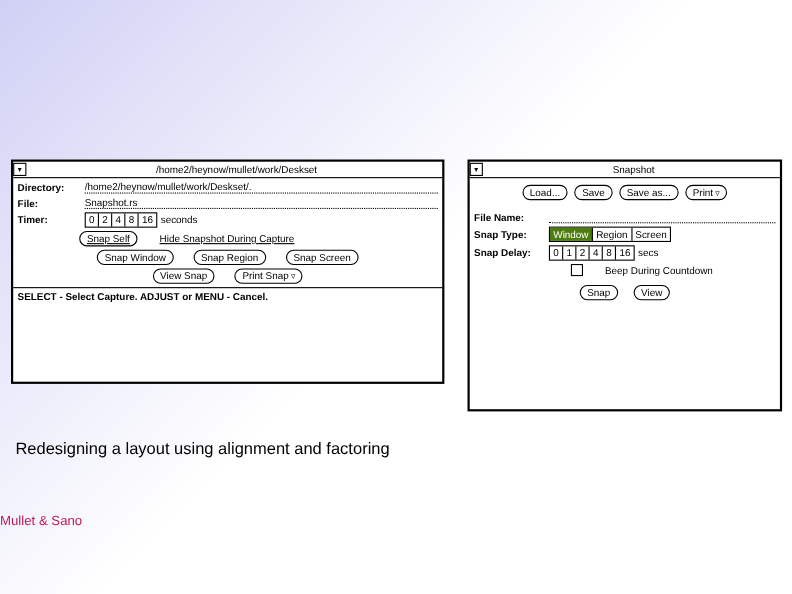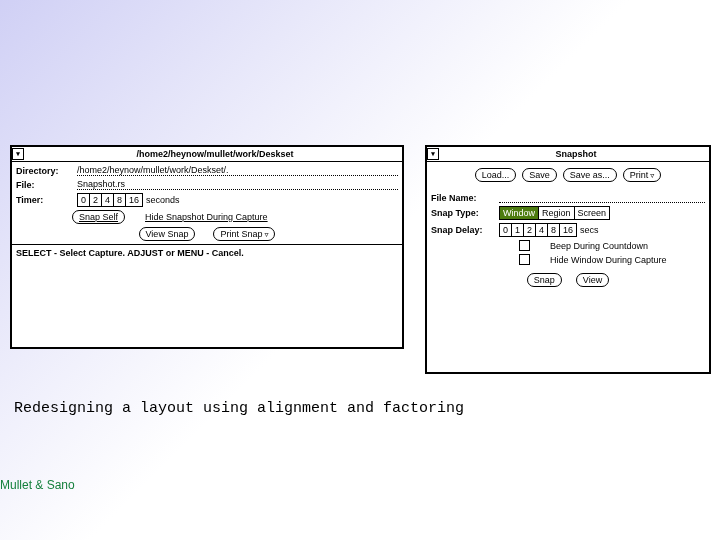--- a/index.html
+++ b/index.html
@@ -17,21 +17,21 @@
     border: 2px solid #000;
     font-size: 10px;
   }
   .titlebar {
     height: 14px;
     border-bottom: 1px solid #000;
     display: flex;
     align-items: center;
     padding: 0 0;
     font-size: 9px;
-    font-weight: bold;
+    font-weight: normal;
     justify-content: center;
   }
   .window-menu {
     width: 10px;
     height: 10px;
     border: 1px solid #000;
     margin-right: 4px;
     display: flex;
     align-items: center;
     justify-content: center;
@@ -105,31 +105,31 @@
   }
   .chkbox {
     width: 9px;
     height: 9px;
     border: 1px solid #000;
   }
   .caption {
     position: absolute;
     left: 14px;
     top: 400px;
-    font-family: Liberation Mono, monospace;
+    font-family: Liberation Sans, sans-serif;
     font-size: 15px;
     color: #000;
   }
   .credit {
     position: absolute;
     left: 0;
-    bottom: 48px;
+    bottom: 60px;
     font-family: Verdana, Arial, sans-serif;
     font-size: 12px;
-    color: #15803d;
+    color: #be185d;
   }
   .dropdown-arrow::after { content: " ▿"; font-size: 8px; }
 </style>
 </head>
 <body>
 
 <div class="window" style="left:10px; top:145px; width:390px; height:200px;">
   <div class="titlebar">
     <div class="window-menu"></div>
     <span class="titlebar-title">/home2/heynow/mullet/work/Deskset</span>
@@ -153,20 +153,25 @@
       <span>16</span>
     </div>
     <span class="suffix">seconds</span>
   </div>
 
   <div class="row" style="margin-left:60px; gap:20px;text-decoration:underline;">
     <span class="btn">Snap Self</span>
     <span style="font-size:9px;">Hide Snapshot During Capture</span>
   </div>
 
+  <div class="row" style="justify-content:center; gap:18px;">
+    <span class="btn">Snap Window</span>
+    <span class="btn">Snap Region</span>
+    <span class="btn">Snap Screen</span>
+  </div>
 
   <div class="row" style="justify-content:center; gap:18px;">
     <span class="btn">View Snap</span>
     <span class="btn dropdown-arrow">Print Snap</span>
   </div>
 
   <div class="status">SELECT - Select Capture. ADJUST or MENU - Cancel.</div>
 </div>
 
 <div class="window" style="left:425px; top:145px; width:282px; height:225px;">
@@ -208,26 +213,20 @@
     </div>
     <span class="suffix">secs</span>
   </div>
 
   <div class="row" style="margin-left:92px;">
     <div class="chk">
       <div class="chkbox"></div>
       <span>Beep During Countdown</span>
     </div>
   </div>
-  <div class="row" style="margin-left:92px;">
-    <div class="chk">
-      <div class="chkbox"></div>
-      <span>Hide Window During Capture</span>
-    </div>
-  </div>
 
   <div class="row" style="justify-content:center; gap:14px; margin-top:8px;">
     <span class="btn">Snap</span>
     <span class="btn">View</span>
   </div>
 </div>
 
 <div class="caption">Redesigning a layout using alignment and factoring</div>
 <div class="credit">Mullet &amp; Sano</div>
 

